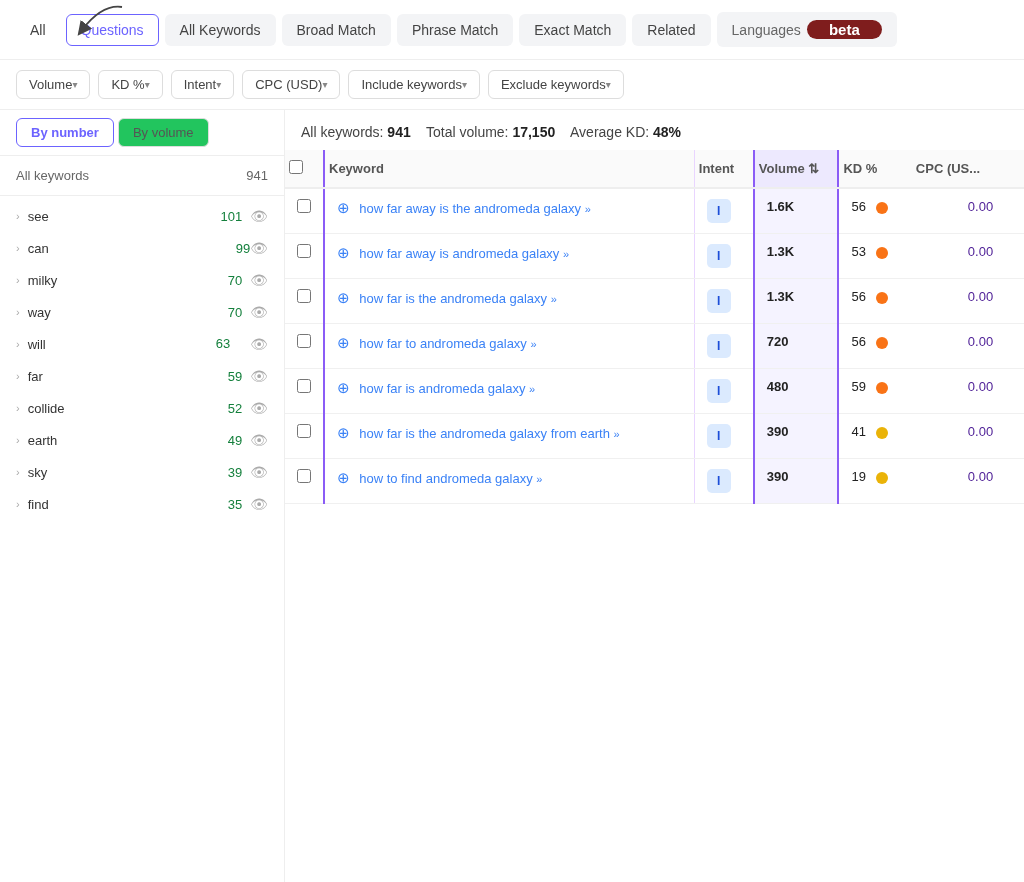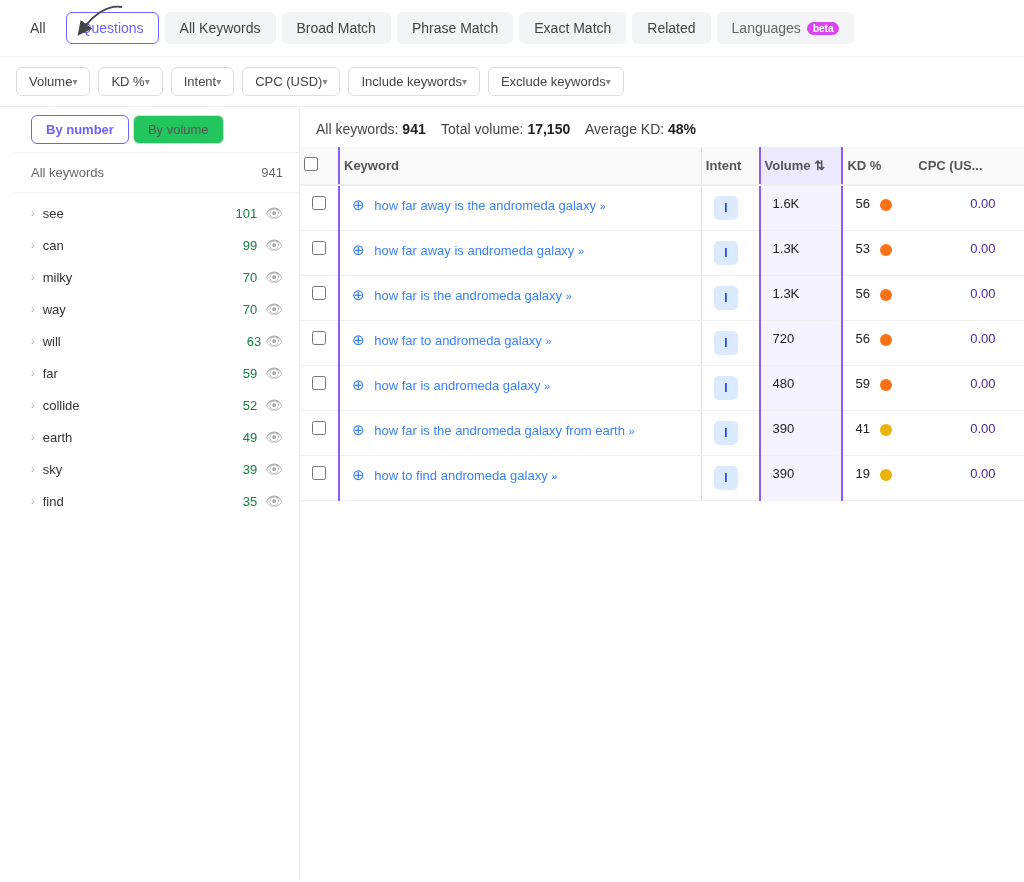--- a/index.html
+++ b/index.html
@@ -8,40 +8,40 @@
     
     .top-nav { display: flex; align-items: center; padding: 12px 16px; gap: 6px; border-bottom: 1px solid #eee; }
     .tab-btn {
       padding: 7px 14px; border-radius: 6px; border: 1.5px solid transparent;
       background: #f3f4f6; cursor: pointer; font-size: 14px; font-weight: 500; color: #444;
       white-space: nowrap;
     }
     .tab-btn.active { border-color: #6c63ff; background: #fff; color: #6c63ff; }
     .tab-btn.all { background: transparent; border: none; color: #444; font-weight: 500; }
     .tab-btn.languages { background: #f3f4f6; color: #666; display: flex; align-items: center; gap: 6px; }
-    .beta-badge { background: #d946ef; color: #fff; font-size: 10px; padding: 1px 6px; border-radius: 10px; font-weight: 600; }
+    .beta-badge { background: #7f1d1d; color: #fff; font-size: 15px; padding: 1px 22px; border-radius: 10px; font-weight: 600; }
 
     
     .filter-row { display: flex; align-items: center; padding: 10px 16px; gap: 8px; border-bottom: 1px solid #eee; }
     .filter-btn {
       display: flex; align-items: center; padding: 6px 12px;
       border: 1.5px solid #ddd; border-radius: 6px; background: #fff;
       cursor: pointer; font-size: 13px; color: #444; white-space: nowrap;
     }
     .filter-btn .chevron { font-size: 10px; color: #888; }
 
     
     .main { display: flex; min-height: calc(100vh - 110px); }
 
     
     .summary-bar { padding: 14px 16px 10px; font-size: 14px; color: #444; }
     .summary-bar strong { font-weight: 700; color: #222; }
 
     
-    .sidebar { width: 285px; border-right: 1px solid #eee; padding: 0; flex-shrink: 0; margin-left: 15px; }
+    .sidebar { width: 285px; border-right: 1px solid #eee; padding: 0; flex-shrink: 0; }
     .sidebar-header { display: flex; justify-content: space-between; align-items: center; padding: 12px 16px; border-bottom: 1px solid #eee; }
     .sidebar-label { font-size: 13px; color: #666; }
     .sidebar-count { font-size: 13px; color: #666; }
     .view-toggle { display: flex; gap: 4px; padding: 8px 16px; border-bottom: 1px solid #eee; }
     .toggle-btn { padding: 6px 14px; border-radius: 6px; border: 1.5px solid #ddd; background: #22c55e; cursor: pointer; font-size: 13px; color: #555; }
     .toggle-btn.active { background: #fff; border-color: #6c63ff; color: #6c63ff; font-weight: 600; }
     .sidebar-items { padding: 4px 0; }
     .sidebar-item { display: flex; align-items: center; justify-content: space-between; padding: 8px 16px; cursor: pointer; }
     .sidebar-item-left { display: flex; align-items: center; gap: 8px; }
     .sidebar-chevron { color: #aaa; font-size: 11px; }
@@ -73,21 +73,21 @@
     .kw-arrows { color: #3b82f6; font-size: 11px; }
     .add-icon { color: #3b82f6; margin-right: 6px; font-size: 15px; }
     .intent-badge {
       display: inline-flex; align-items: center; justify-content: center;
       width: 24px; height: 24px; border-radius: 5px; background: #dbeafe;
       color: #1d4ed8; font-weight: 700; font-size: 12px;
     }
     .kd-dot { display: inline-block; width: 12px; height: 12px; border-radius: 50%; margin-left: 6px; vertical-align: middle; }
     .dot-orange { background: #f97316; }
     .dot-yellow { background: #eab308; }
-    .vol-num { font-weight: 400; color: #222; }
+    .vol-num { font-weight: 700; color: #222; }
     .kd-num { color: #222; }
     .cpc-num { color: #4c1d95; margin-left: 44px; }
 
     
     input[type=checkbox] { width: 14px; height: 14px; accent-color: #6c63ff; cursor: pointer; }
 
     
     .arrow-svg { position: absolute; top: 4px; left: 60px; pointer-events: none; }
 
     .top-nav-wrapper { position: relative; }
@@ -169,21 +169,21 @@
     <div style="display:flex;align-items:center;gap:8px;">
       <span class="sidebar-num">101</span>
       <span class="eye-icon">👁</span>
     </div>
   </div>
         <div class="sidebar-item">
     <div class="sidebar-item-left">
       <span class="sidebar-chevron">›</span>
       <span class="sidebar-word">can</span>
     </div>
-    <div style="display:flex;align-items:center;gap:8px;">
+    <div style="display:flex;align-items:center;">
       <span class="sidebar-num">99</span>
       <span class="eye-icon">👁</span>
     </div>
   </div>
         <div class="sidebar-item">
     <div class="sidebar-item-left">
       <span class="sidebar-chevron">›</span>
       <span class="sidebar-word">milky</span>
     </div>
     <div style="display:flex;align-items:center;gap:8px;">
@@ -199,21 +199,21 @@
     <div style="display:flex;align-items:center;gap:8px;">
       <span class="sidebar-num">70</span>
       <span class="eye-icon">👁</span>
     </div>
   </div>
         <div class="sidebar-item">
     <div class="sidebar-item-left">
       <span class="sidebar-chevron">›</span>
       <span class="sidebar-word">will</span>
     </div>
-    <div style="display:flex;align-items:center;gap:4px;">
+    <div style="display:flex;align-items:flex-start;gap:20px;">
       <span class="sidebar-num">63</span>
       <span class="eye-icon">👁</span>
     </div>
   </div>
         <div class="sidebar-item">
     <div class="sidebar-item-left">
       <span class="sidebar-chevron">›</span>
       <span class="sidebar-word">far</span>
     </div>
     <div style="display:flex;align-items:center;gap:8px;">

